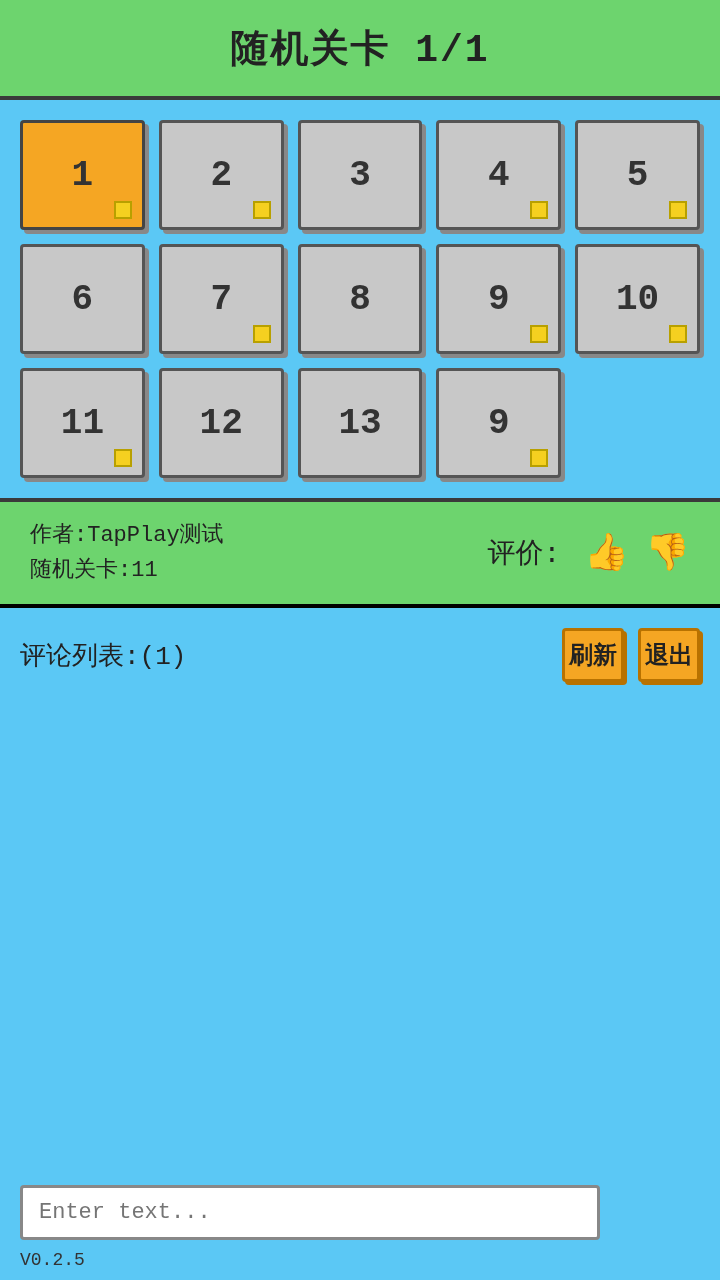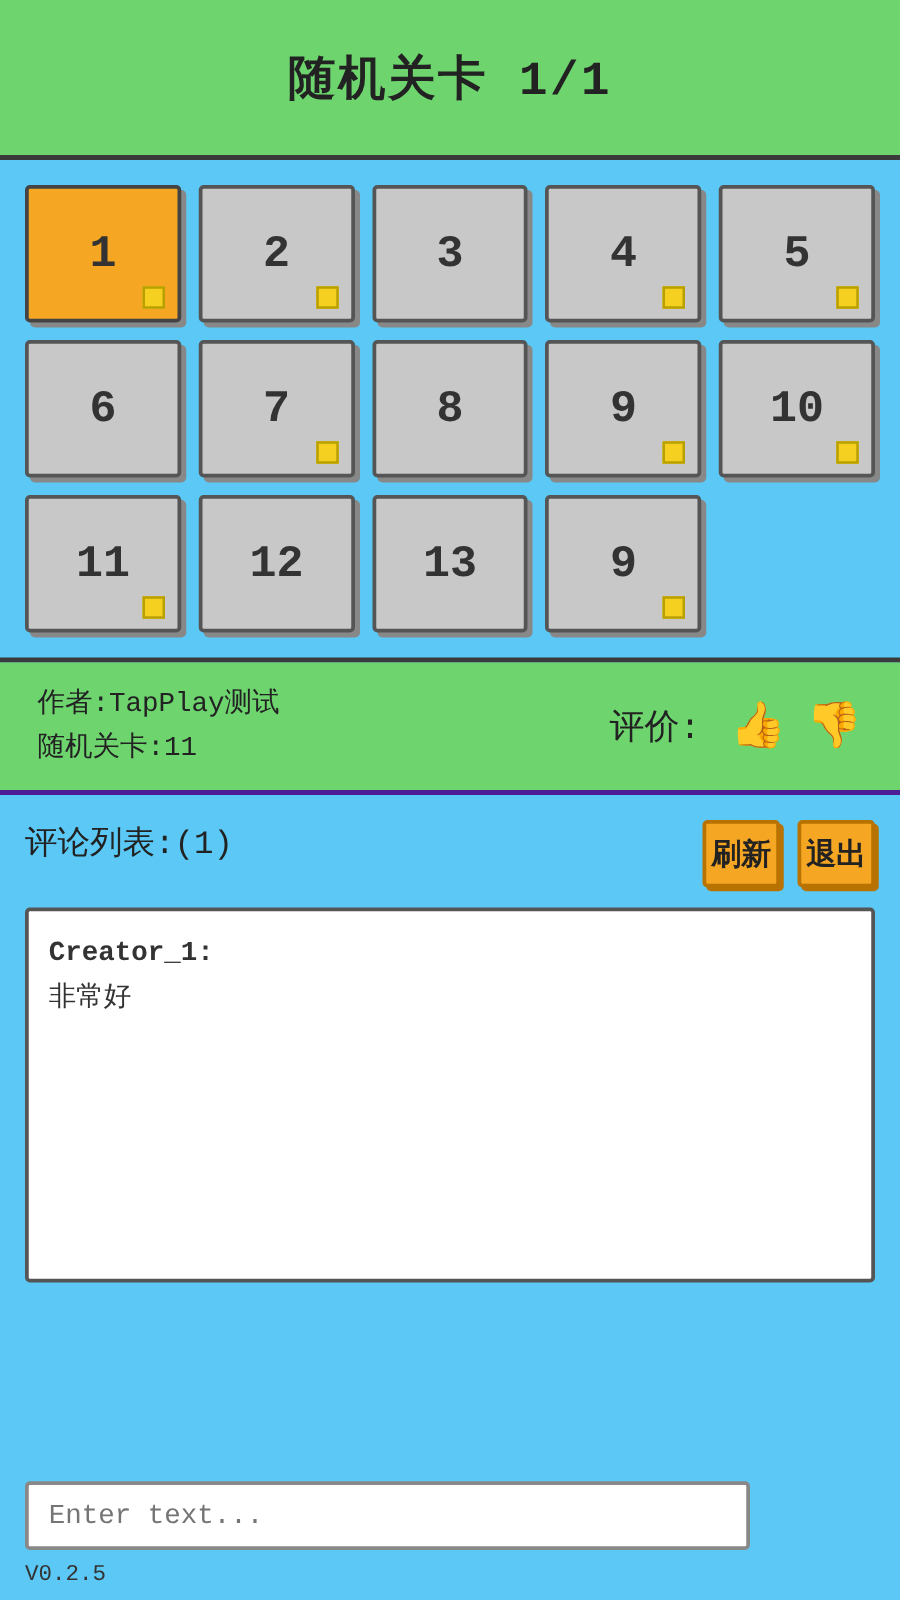--- a/index.html
+++ b/index.html
@@ -8,21 +8,21 @@
       height: 1280px;
       background: #5bc8f5;
       font-family: 'Courier New', Courier, monospace;
       overflow: hidden;
     }
 
     
     .header {
       background: #6dd46e;
       width: 100%;
-      height: 128px;
+      height: 100px;
       display: flex;
       align-items: center;
       justify-content: center;
       border-bottom: 4px solid #3a3a3a;
     }
     .header-title {
       font-size: 38px;
       font-weight: bold;
       color: #222;
       letter-spacing: 2px;
@@ -67,21 +67,21 @@
       width: 18px;
       height: 18px;
       background: #f5d020;
       border: 2px solid #b8a000;
     }
 
     
     .info-bar {
       background: #6dd46e;
       padding: 16px 30px;
-      border-bottom: 4px solid #4c1d95;
+      border-bottom: 4px solid #000000;
       display: flex;
       align-items: center;
       justify-content: space-between;
       gap: 12px;
     }
     .info-left {
       font-size: 22px;
       color: #222;
       line-height: 1.6;
     }
@@ -101,20 +101,21 @@
     }
 
     
     .comments-section {
       background: #5bc8f5;
       padding: 20px 20px 10px 20px;
       flex: 1;
     }
     .comments-header {
       display: flex;
+      align-items: center;
       justify-content: space-between;
       margin-bottom: 16px;
     }
     .comments-title {
       font-size: 26px;
       color: #222;
     }
     .btn-orange {
       background: #f5a623;
       border: 3px solid #b87200;
@@ -255,25 +256,18 @@
 </div>
 
 <div class="comments-section">
   <div class="comments-header">
     <span class="comments-title">评论列表:(1)</span>
     <div style="display:flex;gap:14px;">
       <button class="btn-orange">刷新</button>
       <button class="btn-orange">退出</button>
     </div>
   </div>
-  <div class="comments-box" id="comments-container">
-
-  <div class="comment-entry">
-        <div class="comment-author">Creator_1:</div>
-        <div>非常好</div>
-      </div>
-    </div>
 </div>
 
 <div class="bottom-bar">
   <input class="text-input" type="text" placeholder="Enter text..." style="">
   <span class="version-text">V0.2.5</span>
 </div>
 
 </body></html>

